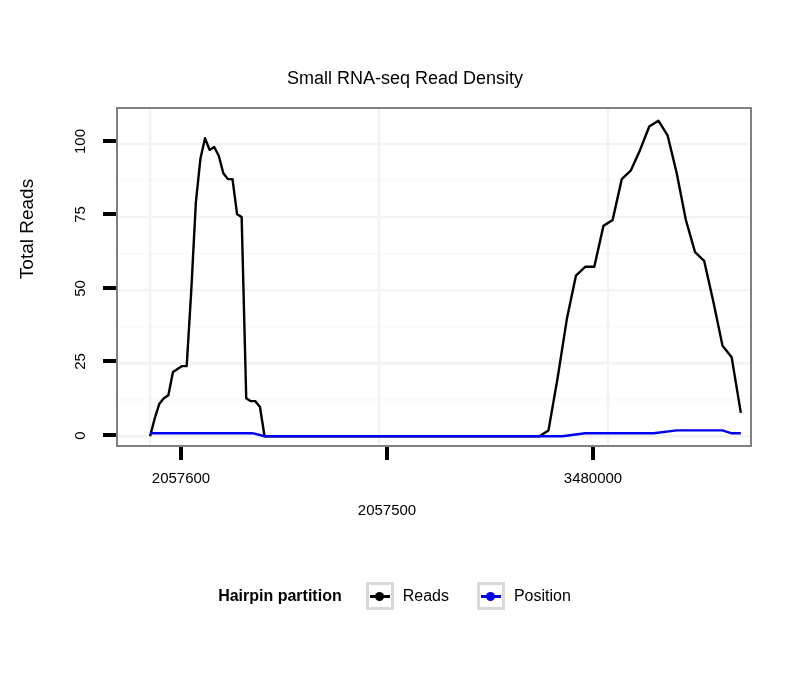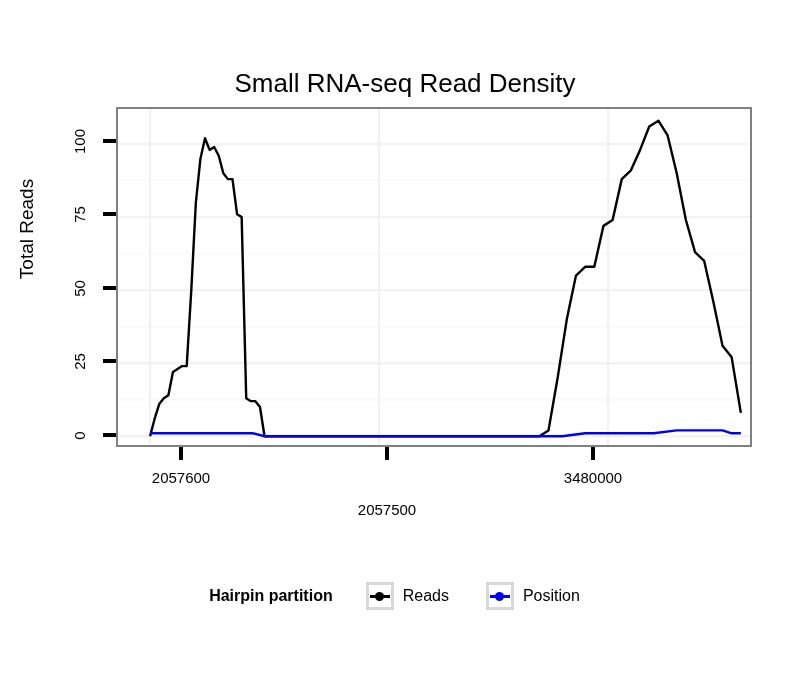--- a/index.html
+++ b/index.html
@@ -23,21 +23,21 @@
     height: 690px;
   }
 
   
   #chart-title {
     position: absolute;
     left: 0;
     top: 68px;
     width: 810px;
     text-align: center;
-    font-size: 26px;
+    font-size: 18px;
     font-weight: normal;
     letter-spacing: 0px;
     color: #000000;
   }
 
   
   #plot-panel {
     position: absolute;
     left: 116px;
     top: 107px;
@@ -111,21 +111,21 @@
 
   
   #legend {
     position: absolute;
     left: 0;
     top: 582px;
     width: 810px;
     display: flex;
     justify-content: center;
     align-items: center;
-    gap: 16px;
+    gap: 7px;
   }
   #legend-title {
     font-size: 16px;
     font-weight: bold;
     color: #000000;
     margin-right: 17px;
   }
   .legend-entry {
     display: flex;
     align-items: center;

